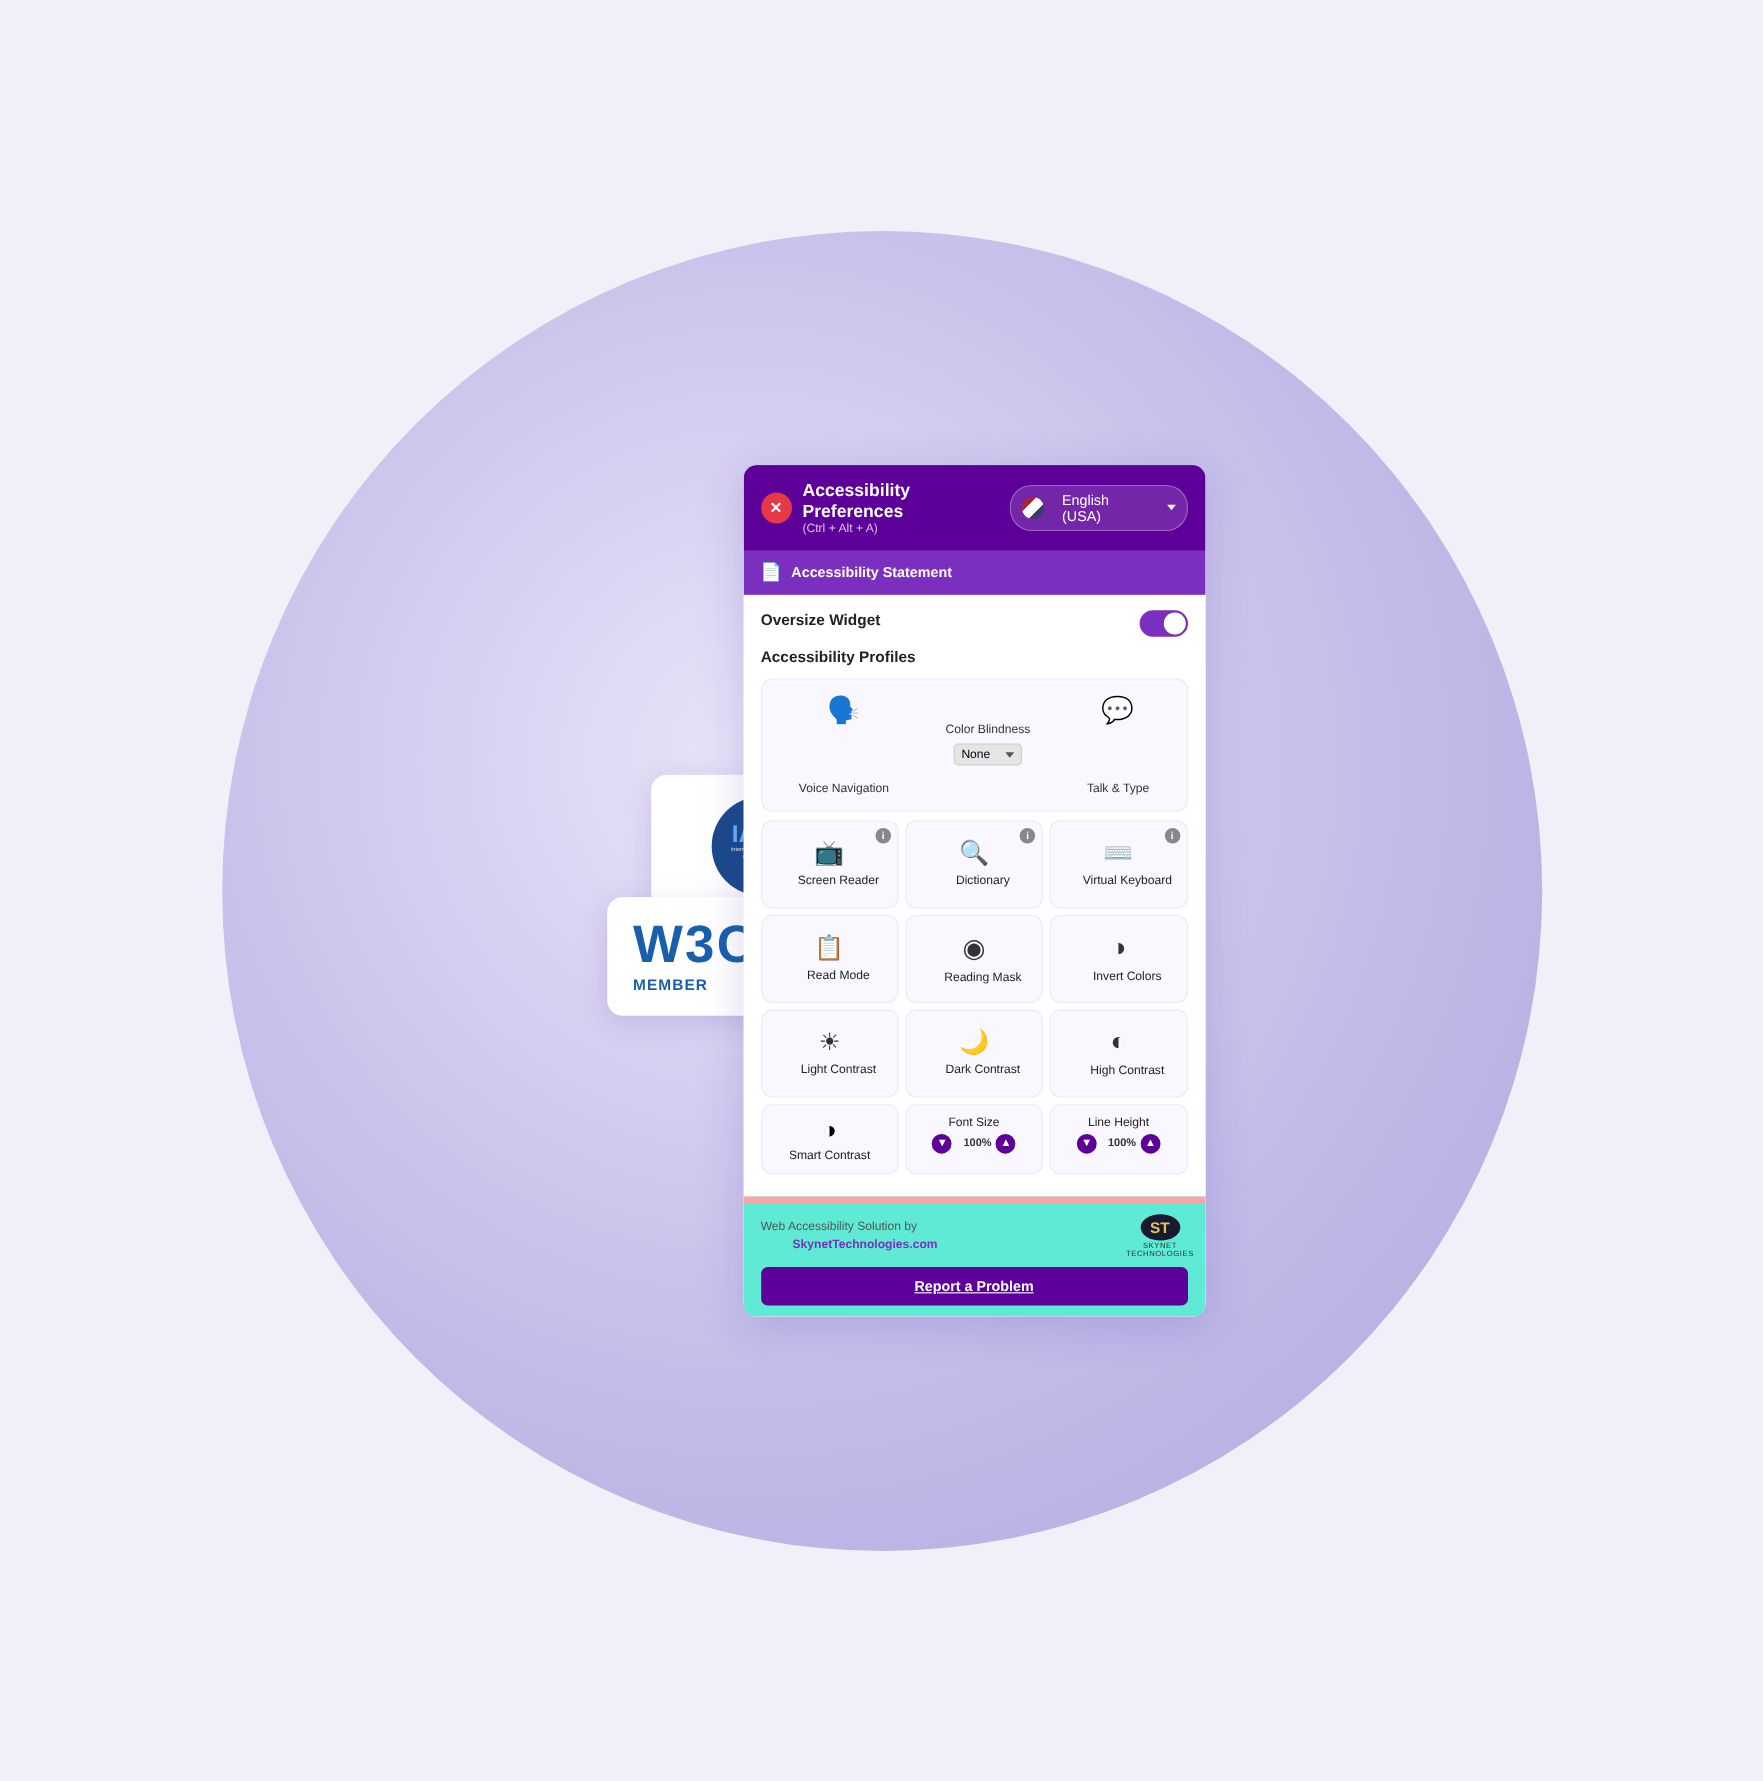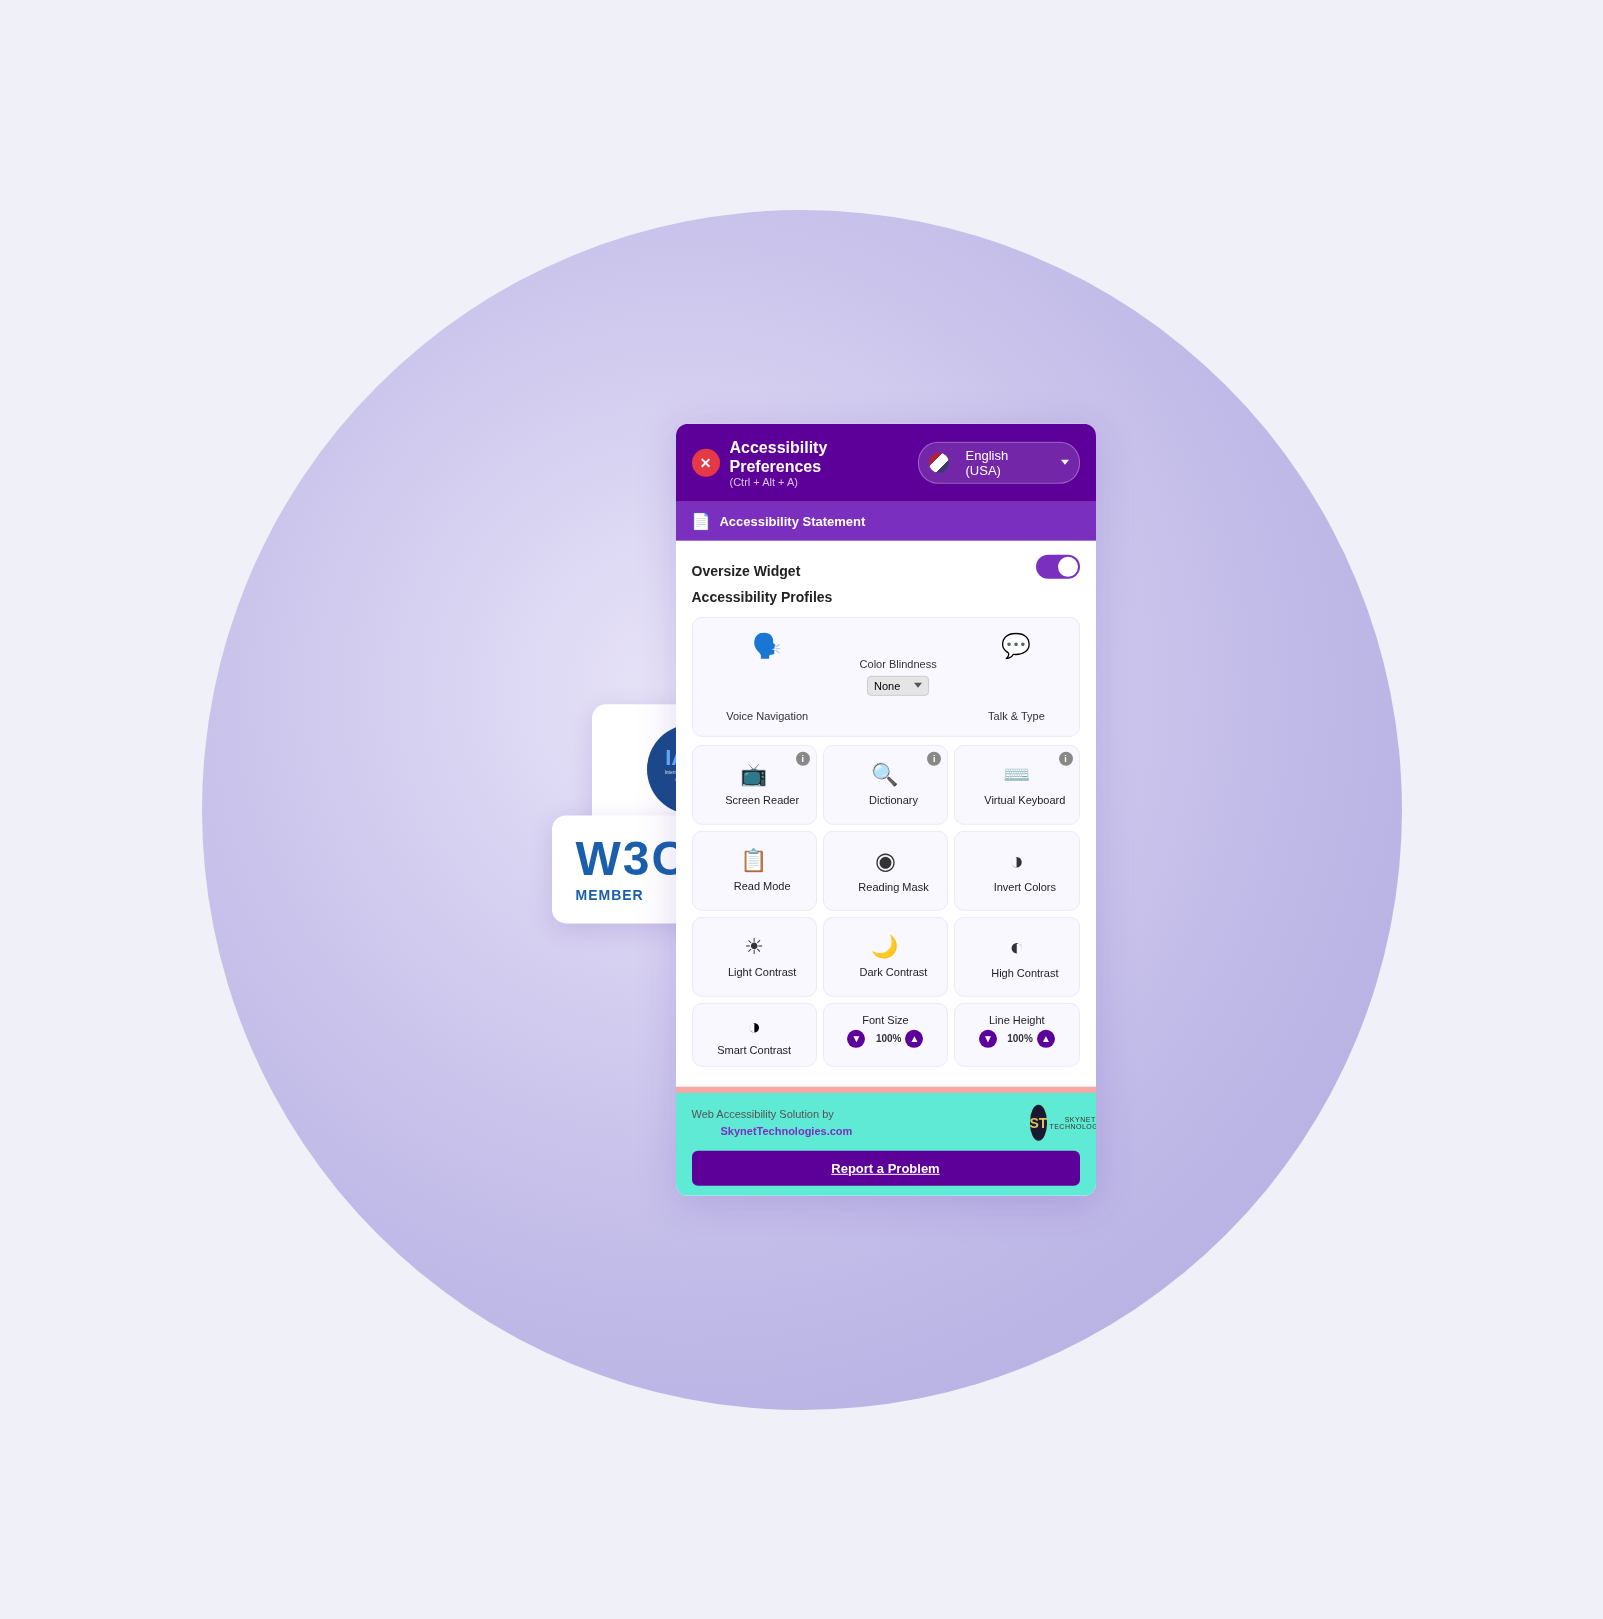--- a/index.html
+++ b/index.html
@@ -125,21 +125,21 @@
 
     
     .widget-body {
       padding: 14px 16px;
       background: #fff;
     }
 
     
     .settings-row {
       display: flex;
-      align-items: flex-end;
+      align-items: flex-start;
       justify-content: space-between;
       margin-bottom: 10px;
     }
     .settings-label {
       font-size: 14px;
       font-weight: 600;
       color: #222;
     }
     .toggle-on {
       width: 44px;
@@ -336,21 +336,21 @@
     .footer-branding a {
       color: #7b2fbe;
       font-weight: 600;
       text-decoration: none;
       padding-left: 29px;
     }
     .st-logo {
       width: 50px;
       height: 40px;
       display: flex;
-      flex-direction: row;
+      flex-direction: column;
       align-items: center;
       gap: 2px;
     }
     .st-logo-circle {
       width: 36px;
       height: 36px;
       border-radius: 50%;
       background: #1a1a2e;
       display: flex;
       align-items: center;

